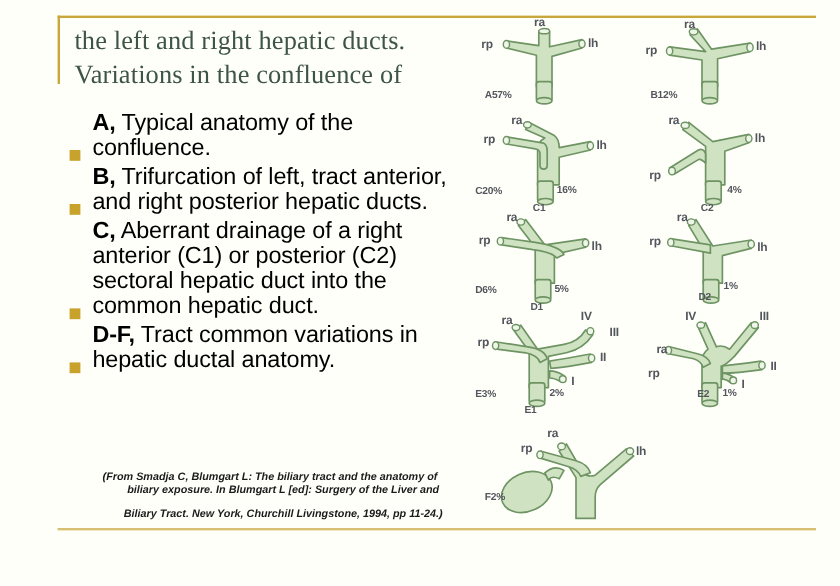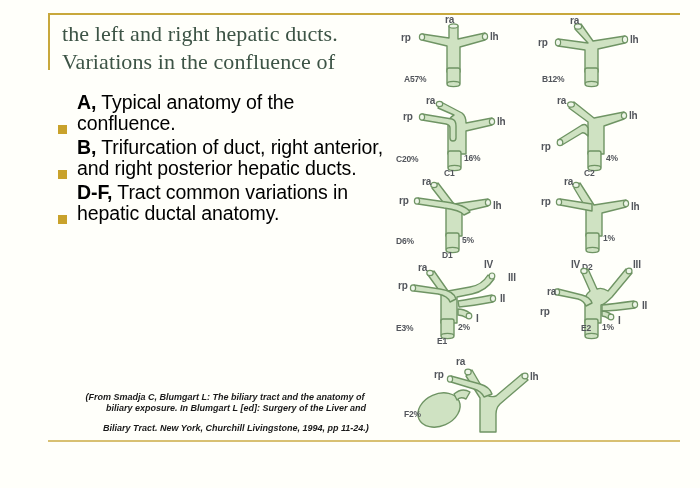--- a/index.html
+++ b/index.html
@@ -154,23 +154,27 @@
 
   <div class="bullets">
 
     <div class="bullet-row">
       <span class="bullet-mark"></span>
       <span class="bullet-text"><b>A,</b><span> Typical anatomy of the confluence.</span></span>
     </div>
 
     <div class="bullet-row">
       <span class="bullet-mark"></span>
-      <span class="bullet-text"><b>B,</b><span> Trifurcation of duct, right anterior, and right posterior hepatic ducts.</span></span>
-    </div>
-
+      <span class="bullet-text"><b>B,</b><span> Trifurcation of left, tract anterior, and right posterior hepatic ducts.</span></span>
+    </div>
+
+    <div class="bullet-row">
+      <span class="bullet-mark"></span>
+      <span class="bullet-text"><b>C,</b><span> Aberrant drainage of a right anterior (C1) or posterior (C2) sectoral hepatic duct into the common hepatic duct.</span></span>
+    </div>
 
     <div class="bullet-row">
       <span class="bullet-mark"></span>
       <span class="bullet-text"><b>D-F,</b><span> Tract common variations in hepatic ductal anatomy.</span></span>
     </div>
 
   </div>
 
   <div class="citation">
     <span class="line1">(From Smadja C, Blumgart L: The biliary tract and the anatomy of</span>
@@ -282,21 +286,21 @@
           <ellipse cx="56.5" cy="72" rx="6.5" ry="2.6"></ellipse>
         </g>
         <ellipse cx="40" cy="7" rx="3.2" ry="2.6" fill="#eef5e9" stroke="#6f9464" stroke-width="1.2"></ellipse>
         <ellipse cx="90" cy="25.5" rx="2.6" ry="3.2" fill="#eef5e9" stroke="#6f9464" stroke-width="1.2"></ellipse>
         <ellipse cx="23" cy="24" rx="2.6" ry="3.2" fill="#eef5e9" stroke="#6f9464" stroke-width="1.2"></ellipse>
       </svg>
       <span class="flab" style="left:28px; top:-2px;">ra</span>
       <span class="flab" style="left:5px; top:18px;">rp</span>
       <span class="flab" style="left:95px; top:23px;">lh</span>
       <span class="flab big" style="left:67px; top:55px;">1%</span>
-      <span class="flab big" style="left:46px; top:84px;">D2</span>
+      <span class="flab big" style="left:46px; top:64px;">D2</span>
     </div>
 
     <div class="fig" style="left:4px; top:245px;">
       <svg width="125" height="90" viewBox="0 0 125 90">
         <g fill="#cfe2c2" stroke="#6f9464" stroke-width="1.4" stroke-linejoin="round">
           <path d="M45 62 L45 32 L32 14 L38 10 L52 30 L74 26 Q86 24 92 14 L98 18 Q90 30 76 33 L61 36 L61 62 Z"></path>
           <path d="M18 30 L18 24 L44 28 Q58 30 60 38 L54 41 Q52 35 42 33 Z"></path>
           <path d="M62 40 Q74 38 96 34 L97 41 Q76 45 63 46 Z"></path>
           <path d="M62 48 Q68 48 74 52 L71 57 Q66 54 62 54 Z"></path>
           <rect x="45" y="58" width="13" height="17" rx="2"></rect>

